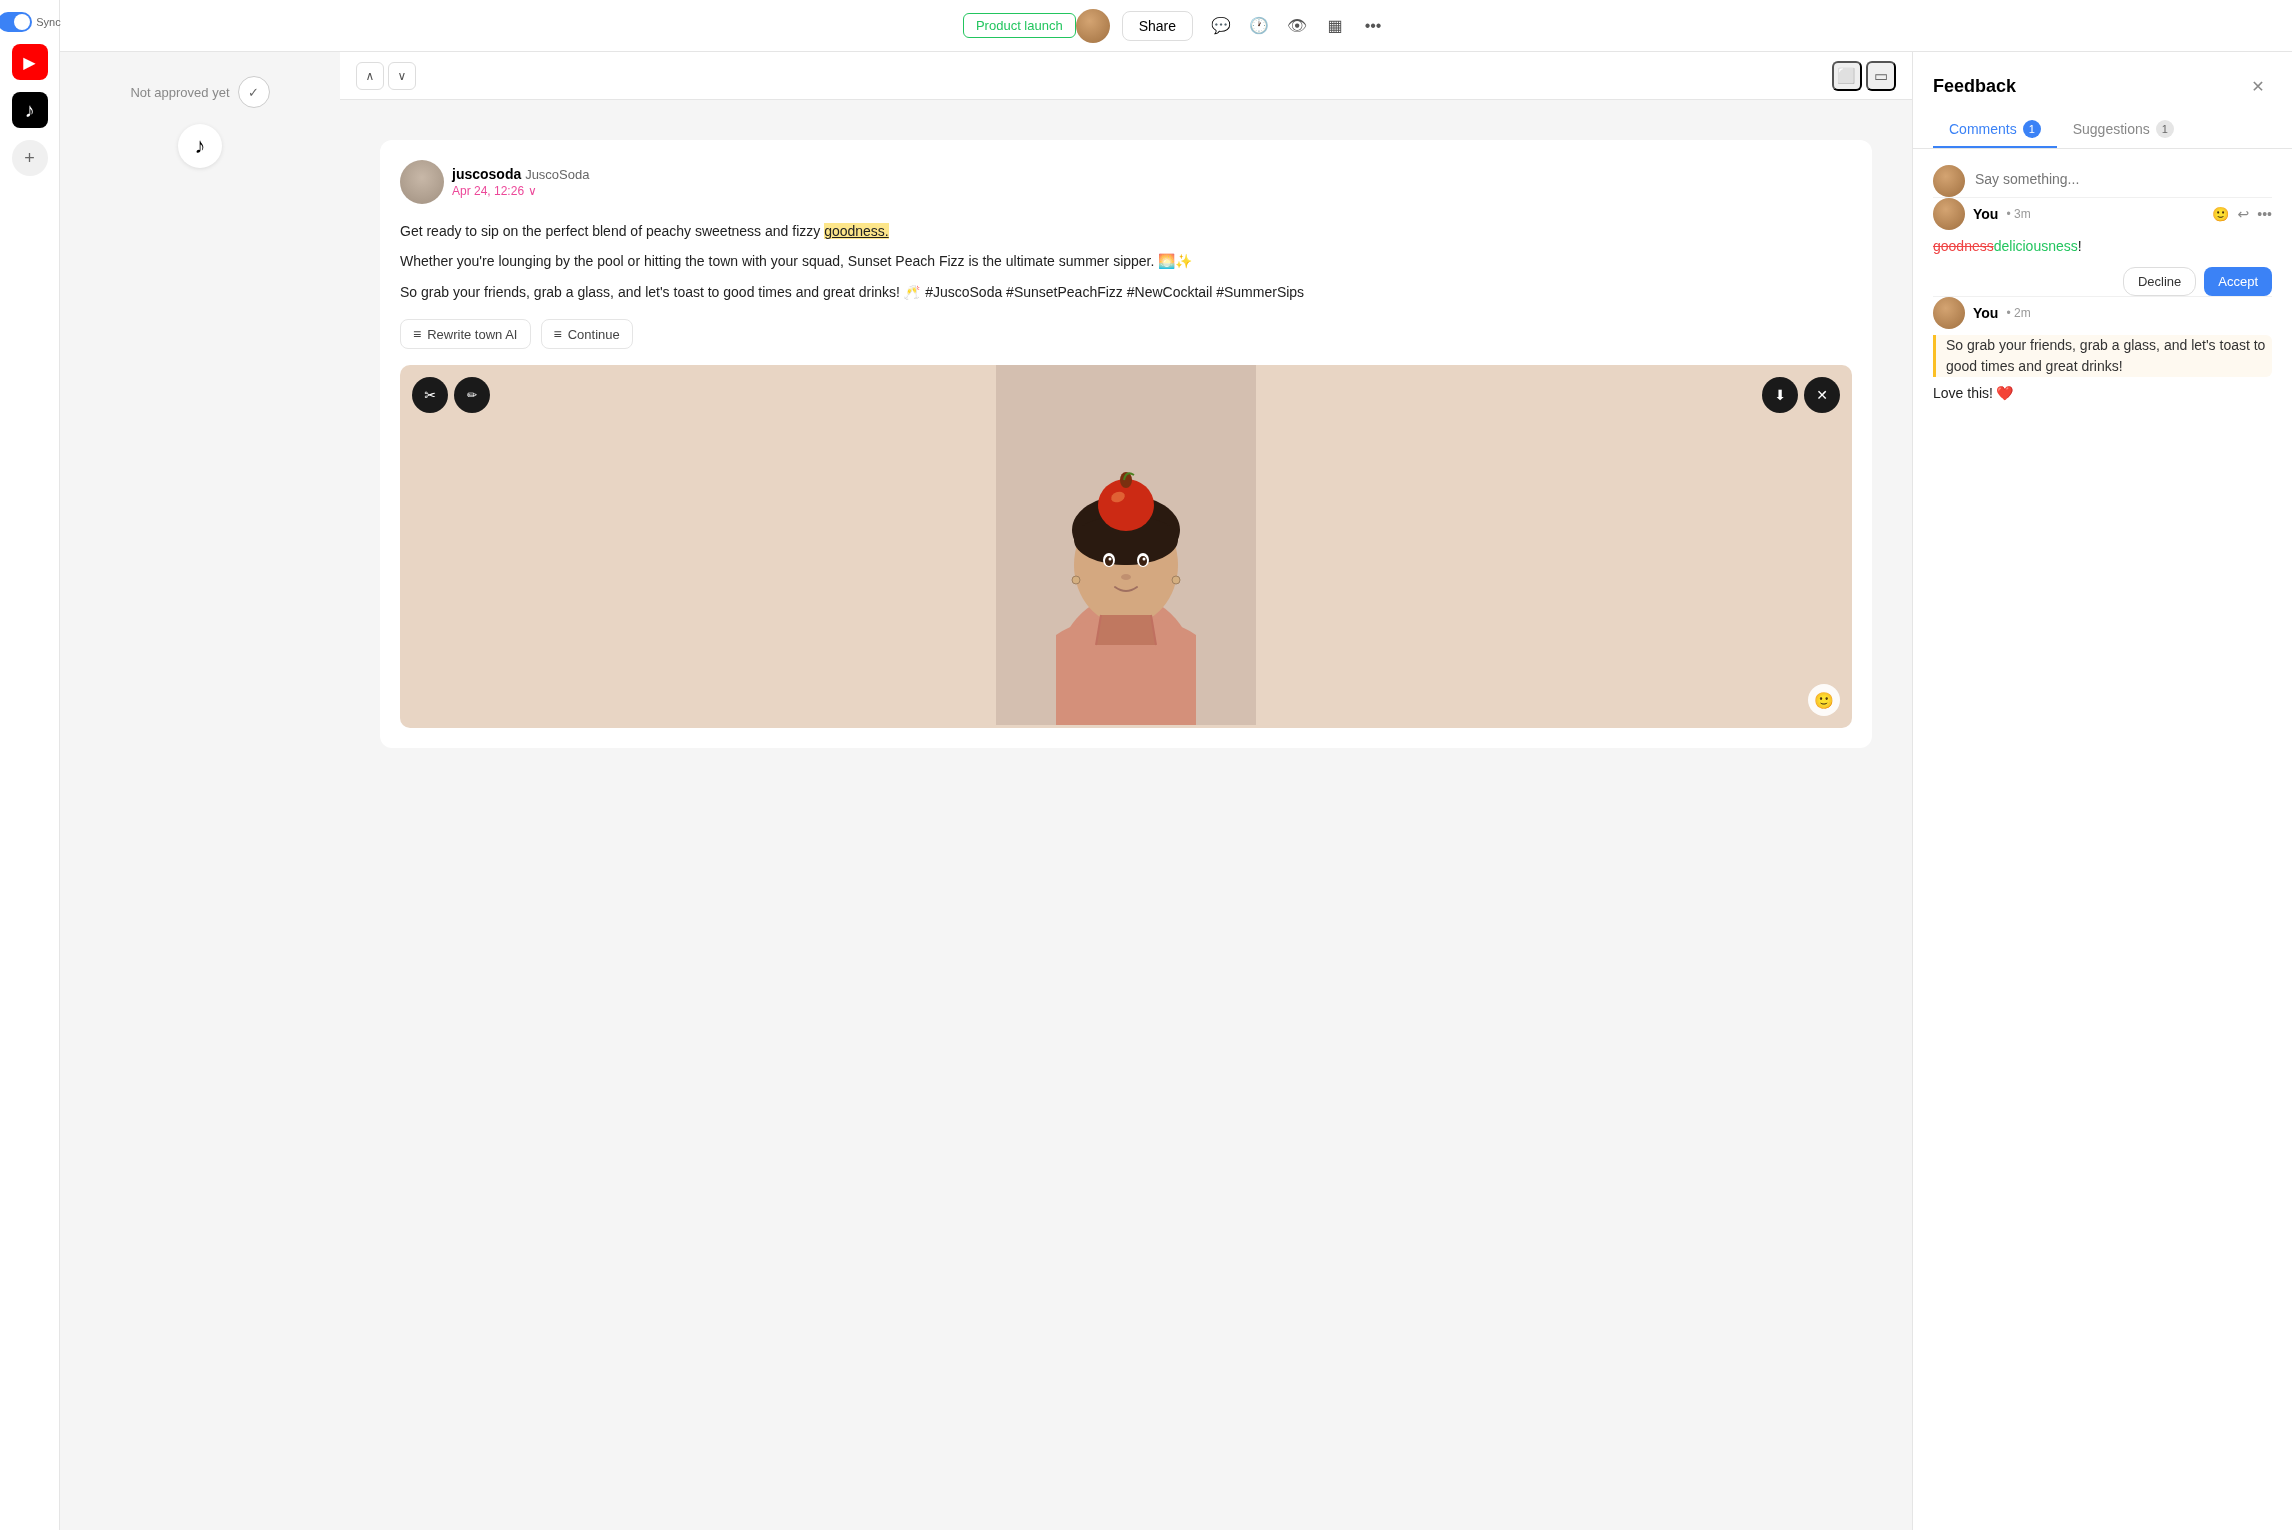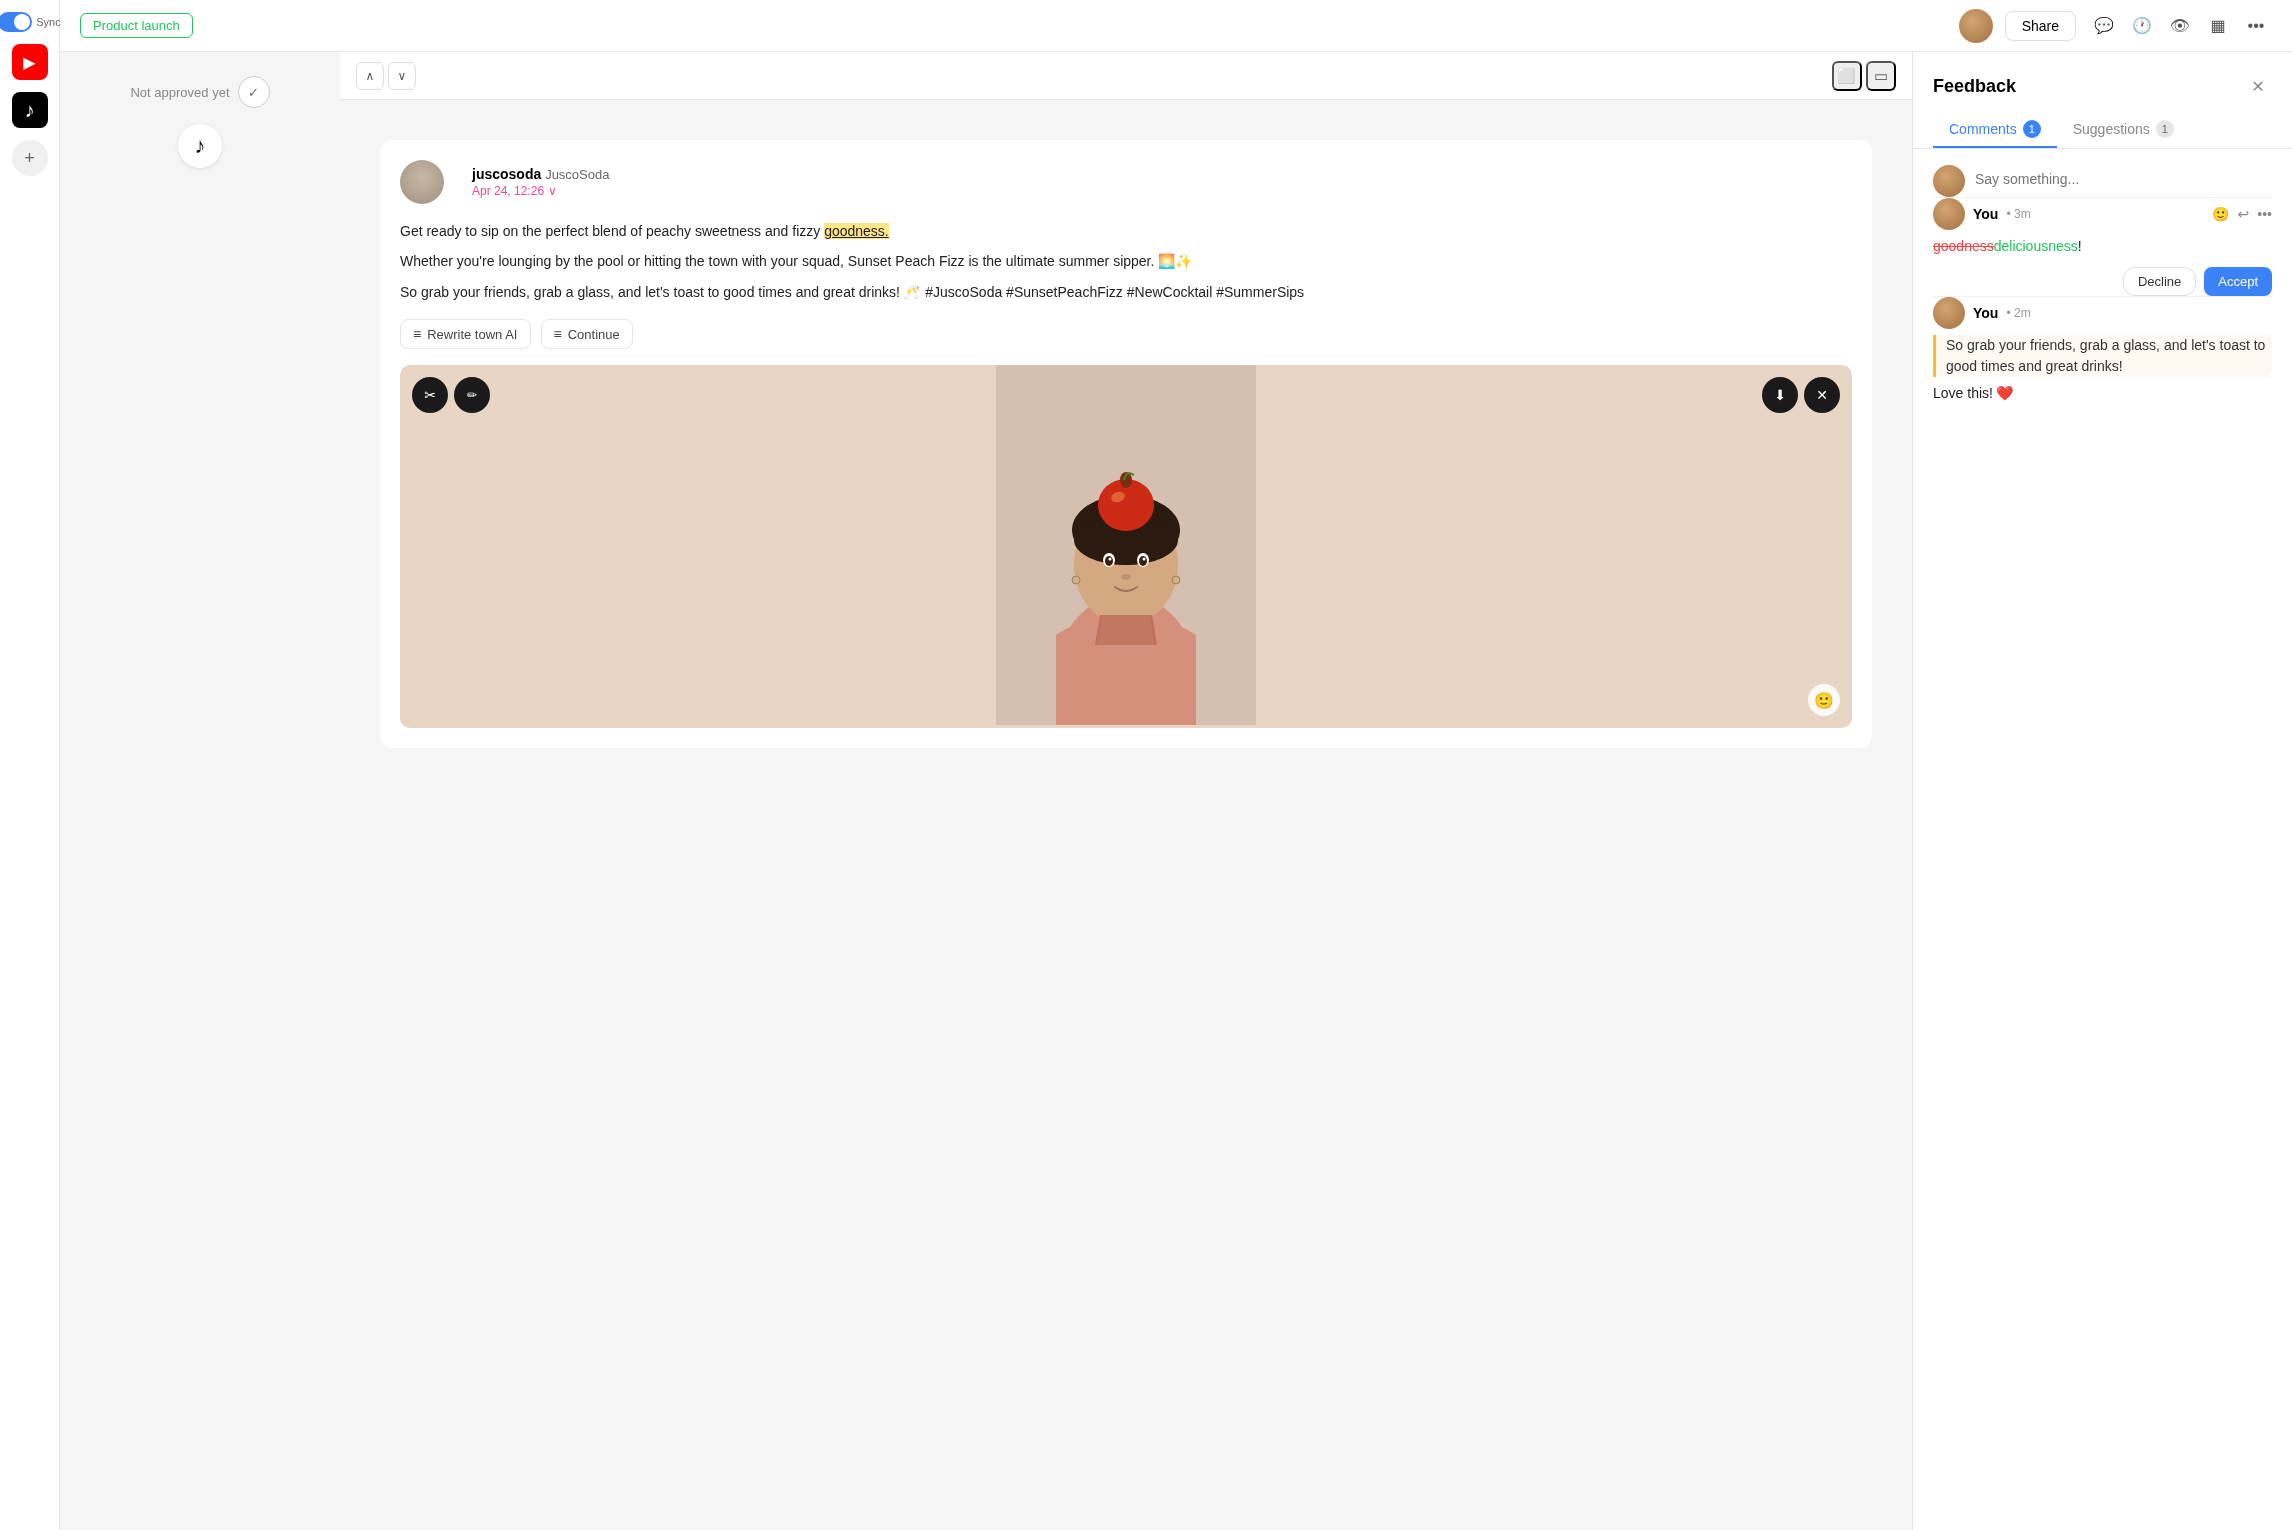--- a/index.html
+++ b/index.html
@@ -66,21 +66,21 @@
       overflow: hidden;
     }
 
     
     .topbar {
       height: 52px;
       background: #fff;
       border-bottom: 1px solid #e5e5e5;
       display: flex;
       align-items: center;
-      justify-content: space-between;
+      justify-content: center;
       padding: 0 20px;
     }
     .topbar-left {
       display: flex;
       align-items: center;
       gap: 12px;
     }
     .product-badge {
       background: #fff;
       border: 1.5px solid #22c55e;
@@ -232,21 +232,21 @@
     .post-card {
       margin: 20px;
       background: #fff;
       border-radius: 12px;
       padding: 20px;
       overflow-y: auto;
     }
     .post-header {
       display: flex;
       align-items: center;
-      gap: 28px;
+      gap: 8px;
       margin-bottom: 16px;
     }
     .post-avatar {
       width: 44px;
       height: 44px;
       border-radius: 50%;
       background: #d0c0b0;
       flex-shrink: 0;
     }
     .post-meta {

